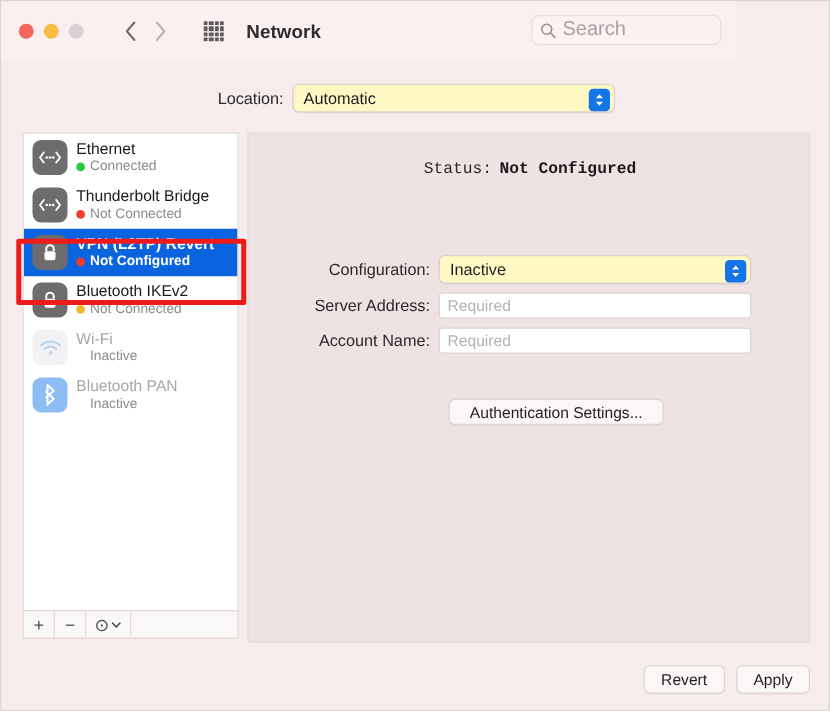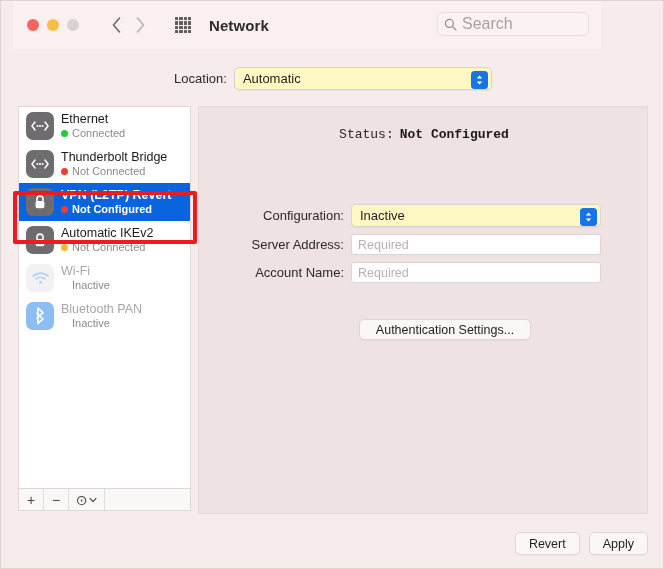--- a/index.html
+++ b/index.html
@@ -13,21 +13,21 @@
   .window {
     position: relative;
     width: 664px; height: 569px;
     background: #f7ecec;
     border: 1px solid #e2d3d3;
     overflow: hidden;
   }
 
   
   .titlebar {
-    position: absolute; left: 12px; top: 0; width: 588px; height: 48px;
+    position: absolute; left: 0; top: 0; width: 588px; height: 48px;
     background: #faf0f0;
     display: flex; align-items: center;
   }
   .traffic { display: flex; gap: 8px; margin-left: 14px; }
   .light { width: 12px; height: 12px; border-radius: 50%; }
   .light.red    { background: #f4655c; }
   .light.yellow { background: #f7bd46; }
   .light.gray   { background: #d9d1d3; }
 
   .navbtns { display: flex; gap: 2px; margin-left: 26px; }
@@ -374,21 +374,21 @@
     </div>
 
     <div class="svc">
       <div class="svc-icon lock">
         <svg width="14" height="17" viewBox="0 0 14 17">
           <path d="M4 7 V5.1 a3 3 0 0 1 6 0 V7" fill="none" stroke="#ffffff" stroke-width="1.6"></path>
           <rect x="2.6" y="7" width="8.8" height="7.2" rx="1.6" fill="#ffffff"></rect>
         </svg>
       </div>
       <div class="svc-text">
-        <div class="svc-name">Automatic IKEv2</div>
+        <div class="svc-name">Bluetooth IKEv2</div>
         <div class="svc-status">
           <span class="dot orange"></span>
           <span>Not Connected</span>
         </div>
       </div>
     </div>
 
     <div class="svc">
       <div class="svc-icon wifi">
         <svg width="19" height="14" viewBox="0 0 19 14">

